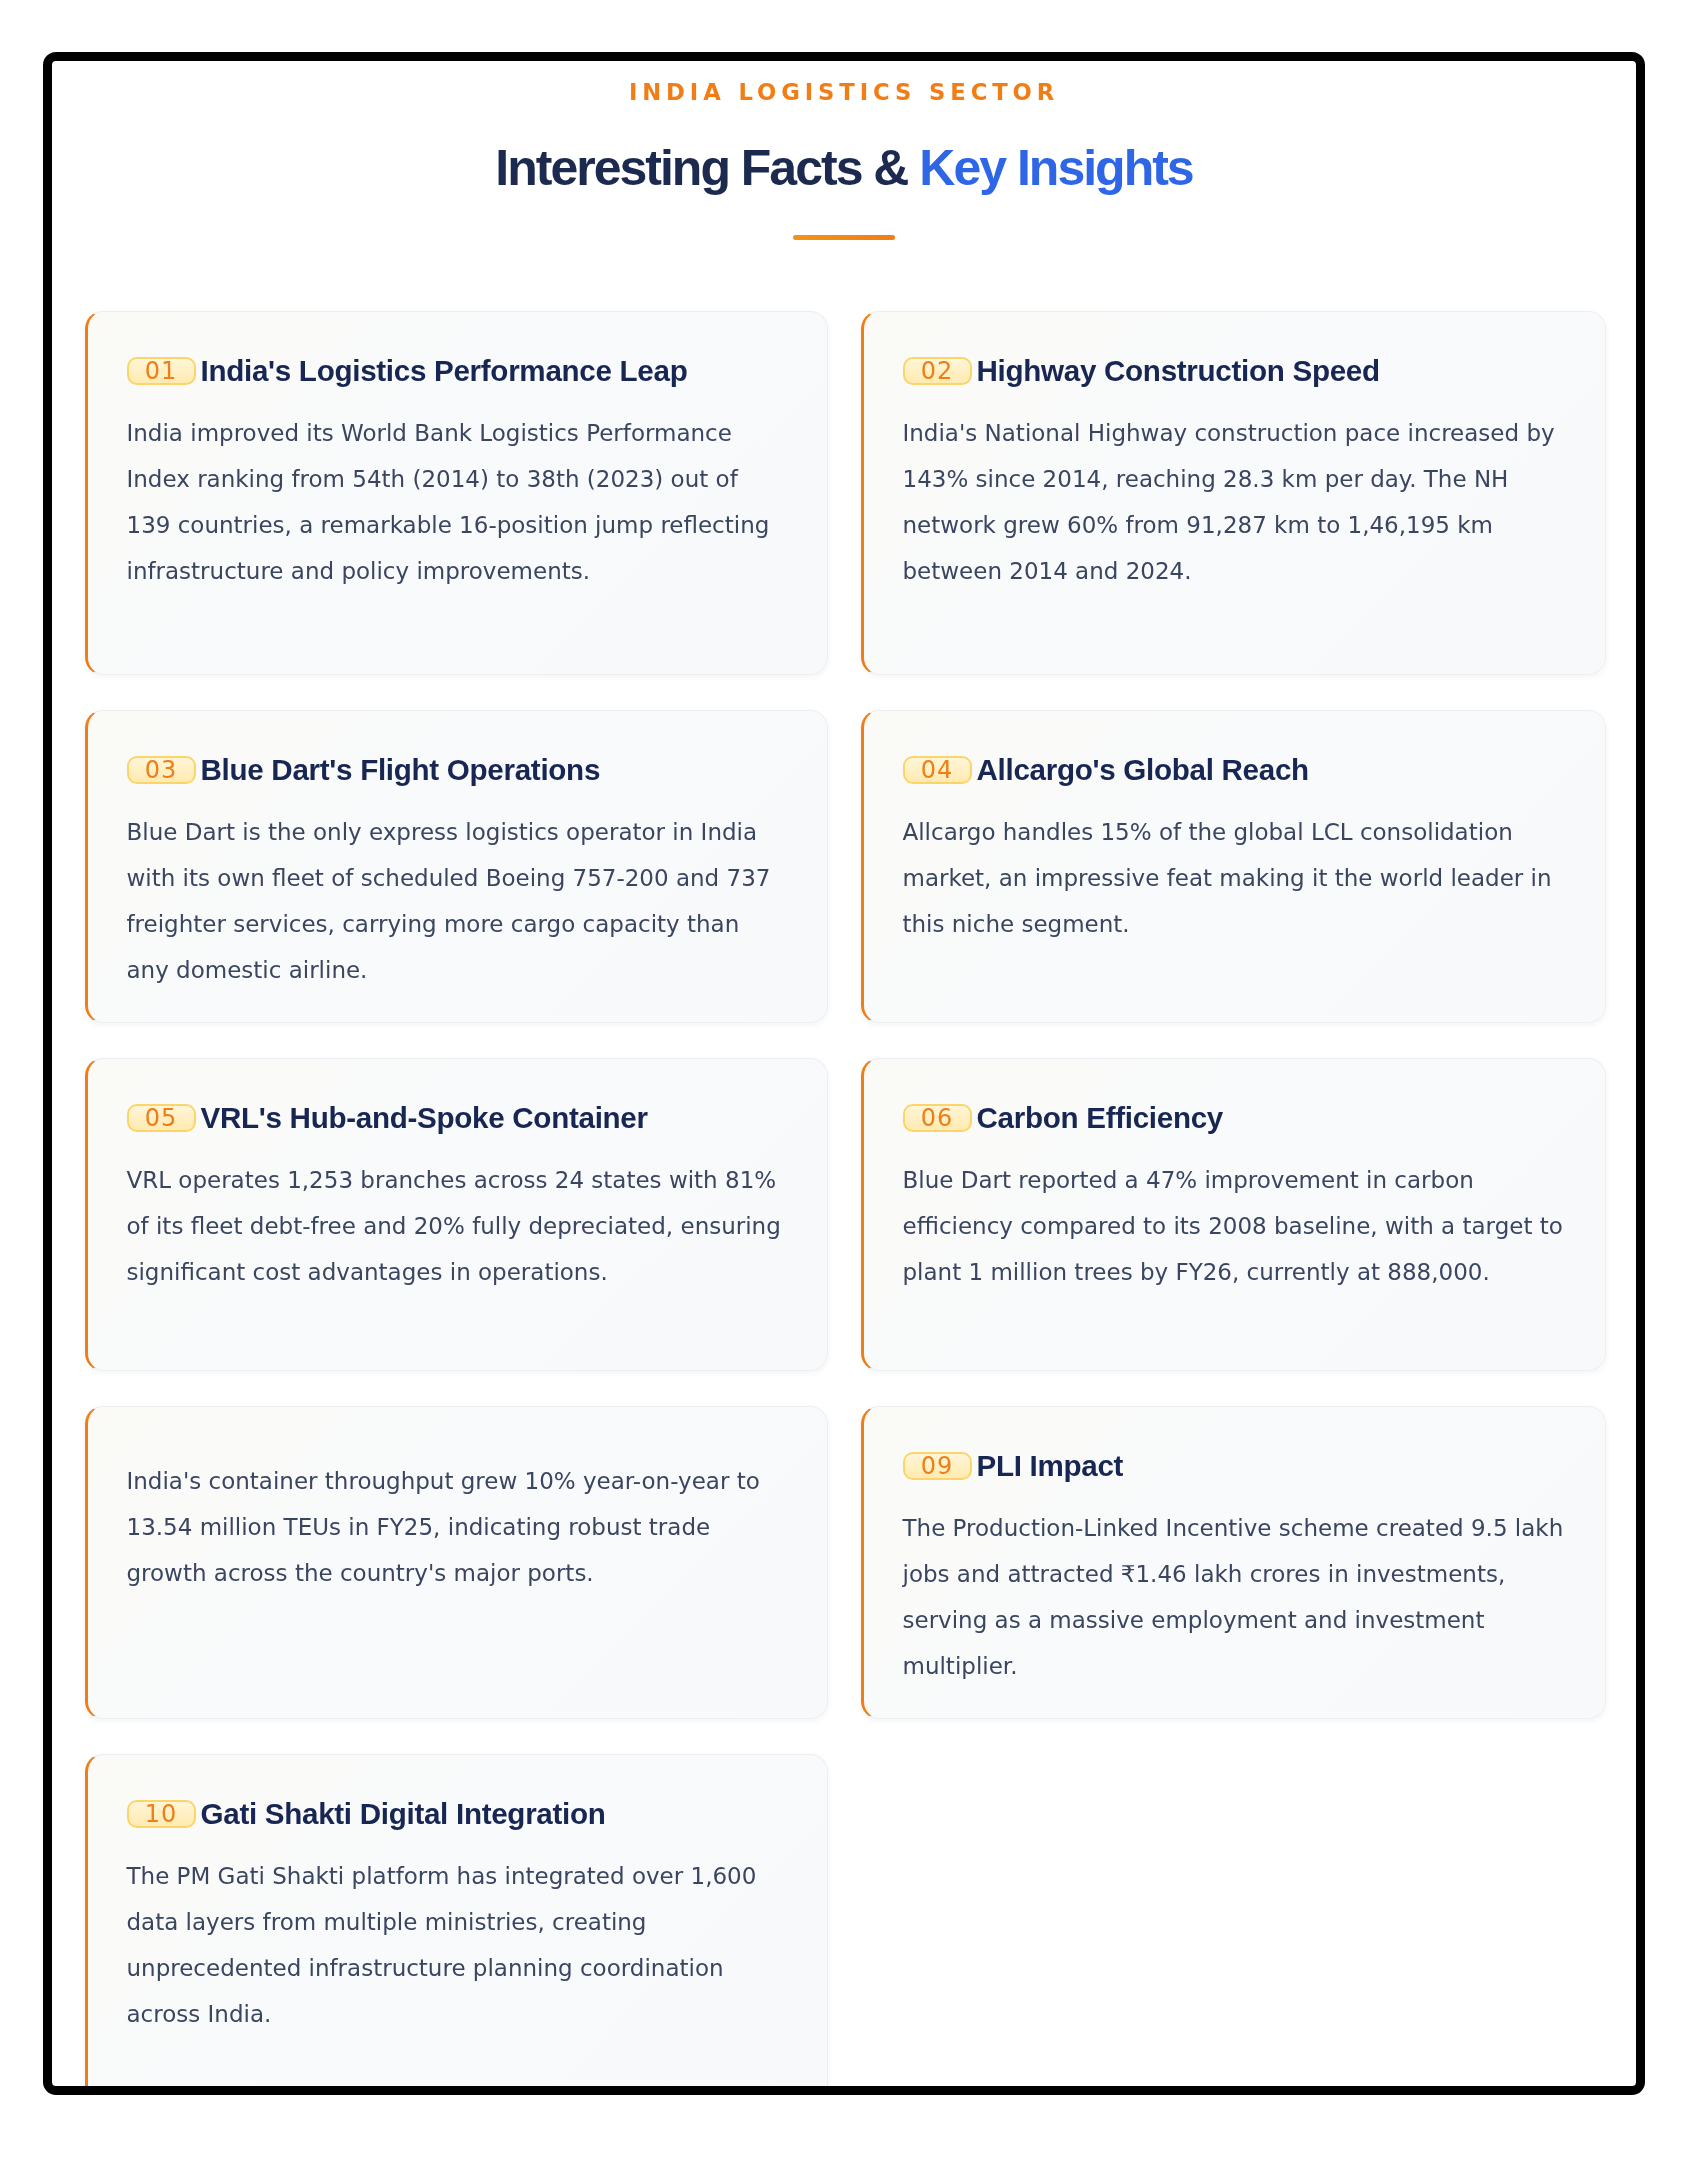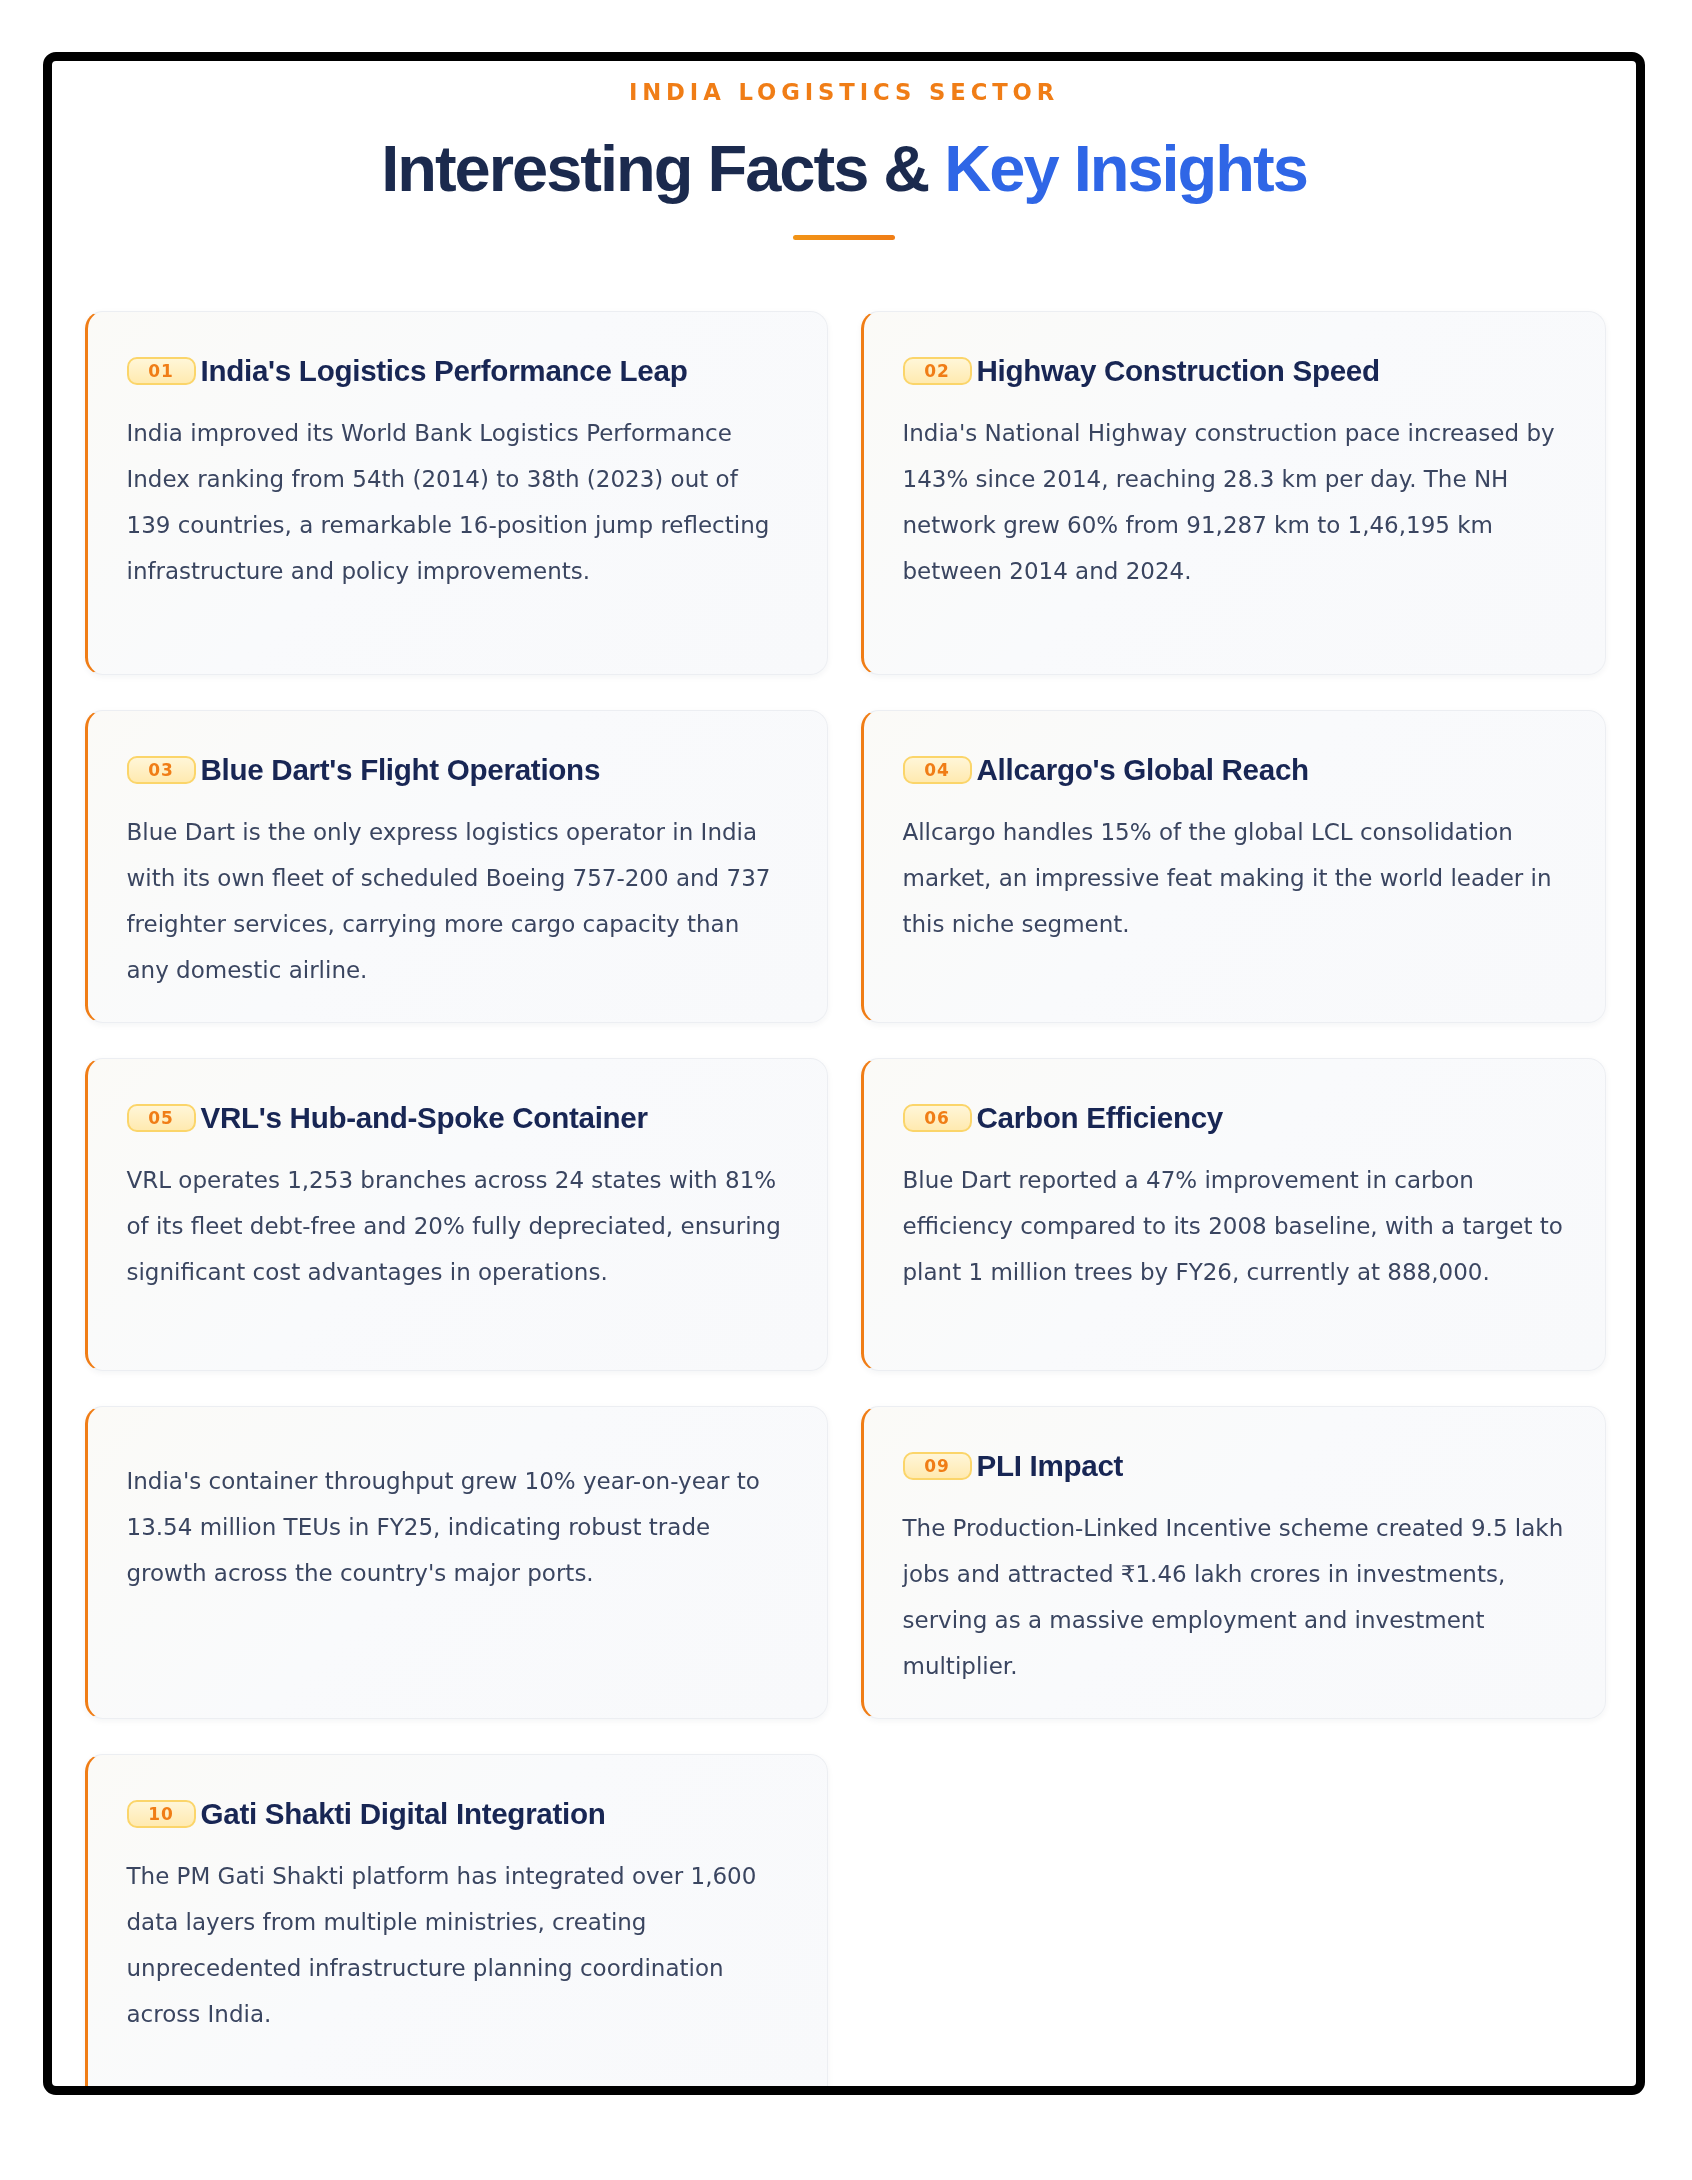--- a/index.html
+++ b/index.html
@@ -35,21 +35,21 @@
       font-weight: bold;
       letter-spacing: 4.9px;
       color: #f07d16;
       line-height: 27.6px;
     }
     .title {
       display: block;
       margin-top: 19.7px;
       font-family: "Liberation Sans", sans-serif;
       font-weight: bold;
-      font-size: 65px;
+      font-size: 50px;
       letter-spacing: -2px;
       line-height: 85px;
       color: #1b2a4e;
     }
     .title .accent { color: #2f66e6; }
     .underline {
       width: 102px;
       height: 5.9px;
       margin: 23.6px auto 0;
       border-radius: 3px;
@@ -82,22 +82,22 @@
     }
     .badge {
       flex: 0 0 auto;
       width: 69px;
       height: 28px;
       border-radius: 9.9px;
       background: linear-gradient(180deg, #fff6d8, #ffeab0);
       border: 2px solid #fbd56a;
       color: #f07d16;
       font-family: "DejaVu Sans", sans-serif;
-      font-weight: bold;
-      font-size: 17px;
+      font-weight: normal;
+      font-size: 24px;
       display: flex;
       align-items: center;
       justify-content: center;
       letter-spacing: 1px;
     }
     .card-title {
       margin-left: 5px;
       font-family: "Liberation Sans", sans-serif;
       font-weight: bold;
       font-size: 29.6px;

